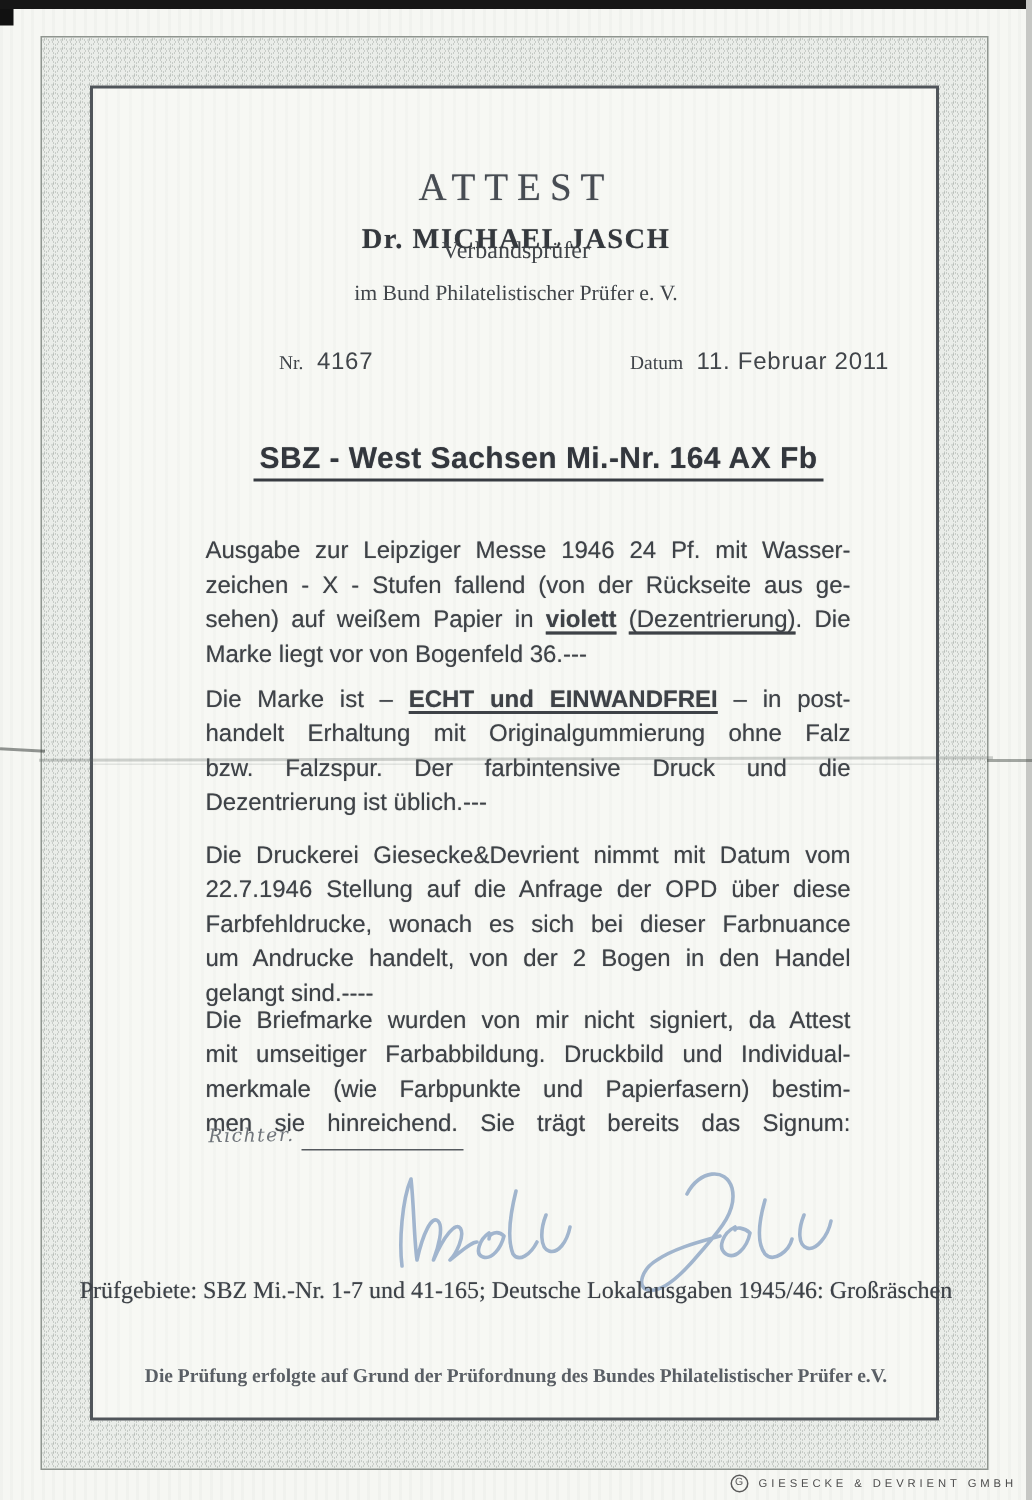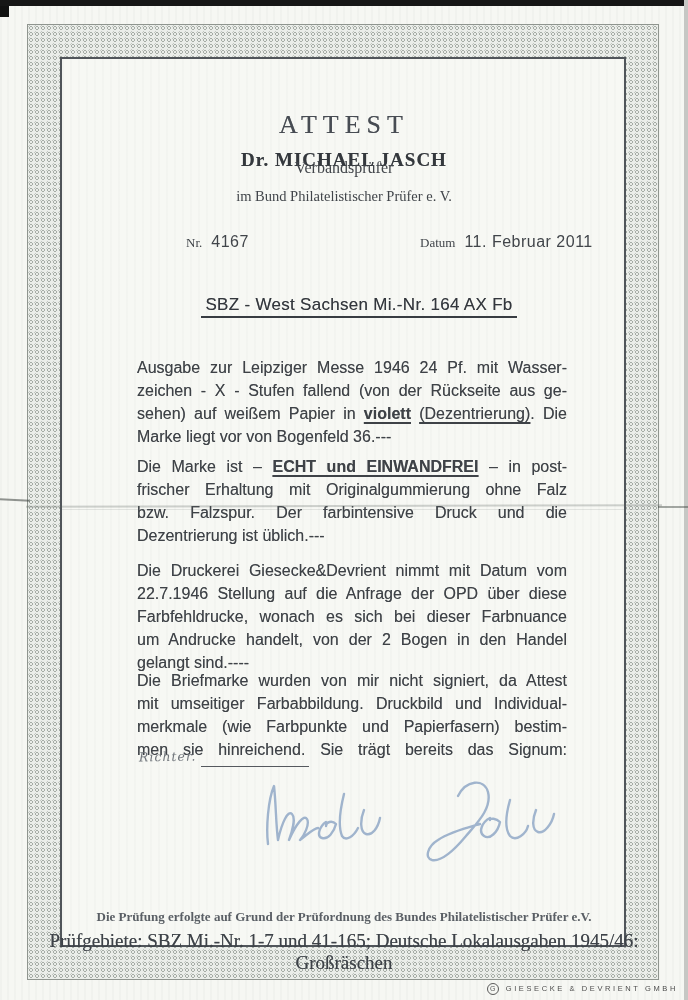--- a/index.html
+++ b/index.html
@@ -46,21 +46,21 @@
   .examiner-org{top:188px;font-size:14.5px;}
   .examiner-address{top:203px;font-size:14.5px;}
 
   .nr-group{position:absolute;left:186px;top:233px;}
   .date-group{position:absolute;left:420px;top:233px;}
   .field-label{font-family:"Liberation Serif",serif;font-size:13px;vertical-align:baseline;}
   .field-value{font-size:16px;margin-left:9px;letter-spacing:.5px;}
 
   .subject-row{top:295px;transform:translateX(9px);}
   .subject{
-    display:inline-block;font-size:17px;font-weight:normal;letter-spacing:.3px;
+    display:inline-block;font-size:20px;font-weight:bold;letter-spacing:.3px;
     color:#33373d;border-bottom:2.5px solid #383c42;padding:0 4px 1px 4px;margin-left:12px;
   }
 
   .para{position:absolute;left:137px;width:430px;font-size:16px;line-height:23px;color:#3e4247;}
   .para .line{text-align:justify;text-align-last:left;white-space:normal;}
   .para .line.j{text-align-last:justify;}
   .para .b{font-weight:bold;}
   .para .u{text-decoration:underline;text-decoration-thickness:1.8px;text-underline-offset:3px;}
   #para-0{top:356px;}
   #para-1{top:455px;}
@@ -69,21 +69,21 @@
 
   .signum-note{
     position:absolute;left:139px;top:749px;
     font-family:"DejaVu Serif",serif;font-style:italic;
     font-size:12.5px;letter-spacing:1px;color:#6f747a;transform:rotate(-1deg);
   }
   .signum-line{position:absolute;left:201px;top:766px;width:108px;border-bottom:1.5px solid #55595e;}
 
   .signature{position:absolute;left:252px;top:770px;}
 
-  .footer-areas{top:930px;font-size:19px;color:#3d4248;font-family:Liberation Serif, serif;}
+  .footer-areas{top:852px;font-size:16px;color:#3d4248;font-family:Liberation Serif, serif;}
   .footer-legal{top:909px;font-size:13px;color:#5a5f65;font-weight:bold;}
 
   
   .crease-main{position:absolute;left:26px;right:26px;top:505px;height:2px;background:rgba(95,100,96,.28);transform:rotate(-.15deg);}
   .crease-soft{position:absolute;left:60px;right:40px;top:509px;height:1px;background:rgba(95,100,96,.14);}
   .crease-left{position:absolute;left:0;top:499px;width:30px;height:2px;background:rgba(60,66,62,.55);transform:rotate(3deg);}
   .crease-right{position:absolute;right:0;top:506px;width:30px;height:2px;background:rgba(60,66,62,.45);}
 
   .printer-mark{
     position:absolute;right:10px;top:982px;height:13px;
@@ -128,21 +128,21 @@
     </div>
 
     <div class="para soft" id="para-0">
         <div class="line j"><span>Ausgabe zur Leipziger Messe 1946 24 Pf. mit Wasser-</span></div>
         <div class="line j"><span>zeichen - X - Stufen fallend (von der Rückseite aus ge-</span></div>
         <div class="line j"><span>sehen) auf weißem Papier in </span><span class="b u">violett</span><span> </span><span class="u">(Dezentrierung)</span><span>. Die</span></div>
         <div class="line"><span>Marke liegt vor von Bogenfeld 36.---</span></div>
       </div>
     <div class="para soft" id="para-1">
         <div class="line j"><span>Die Marke ist – </span><span class="b u">ECHT und EINWANDFREI</span><span> – in post-</span></div>
-        <div class="line j"><span>frischer Erhaltung mit Originalgummierung ohne Falz</span></div>
+        <div class="line j"><span>handelt Erhaltung mit Originalgummierung ohne Falz</span></div>
         <div class="line j"><span>bzw. Falzspur. Der farbintensive Druck und die</span></div>
         <div class="line"><span>Dezentrierung ist üblich.---</span></div>
       </div>
     <div class="para soft" id="para-2">
         <div class="line j"><span>Die Druckerei Giesecke&amp;Devrient nimmt mit Datum vom</span></div>
         <div class="line j"><span>22.7.1946 Stellung auf die Anfrage der OPD über diese</span></div>
         <div class="line j"><span>Farbfehldrucke, wonach es sich bei dieser Farbnuance</span></div>
         <div class="line j"><span>um Andrucke handelt, von der 2 Bogen in den Handel</span></div>
         <div class="line"><span>gelangt sind.----</span></div>
       </div>

